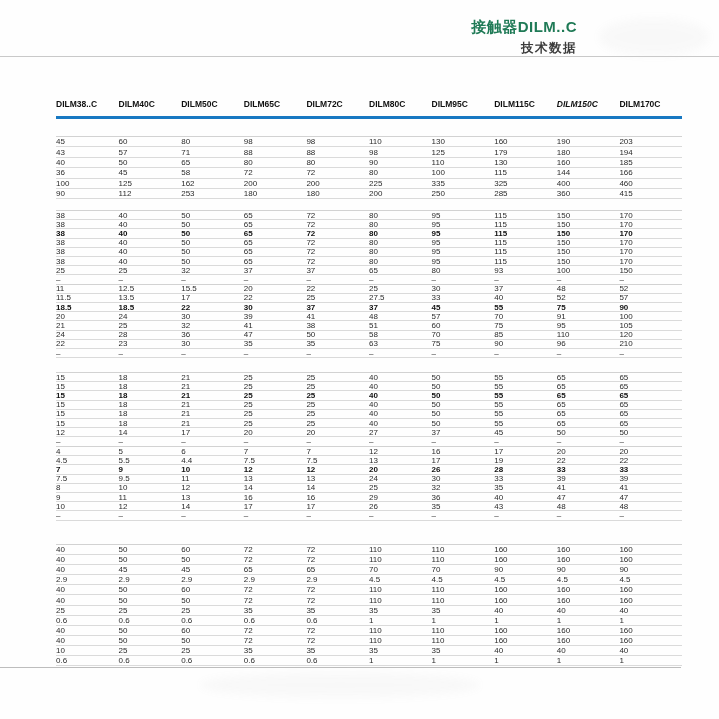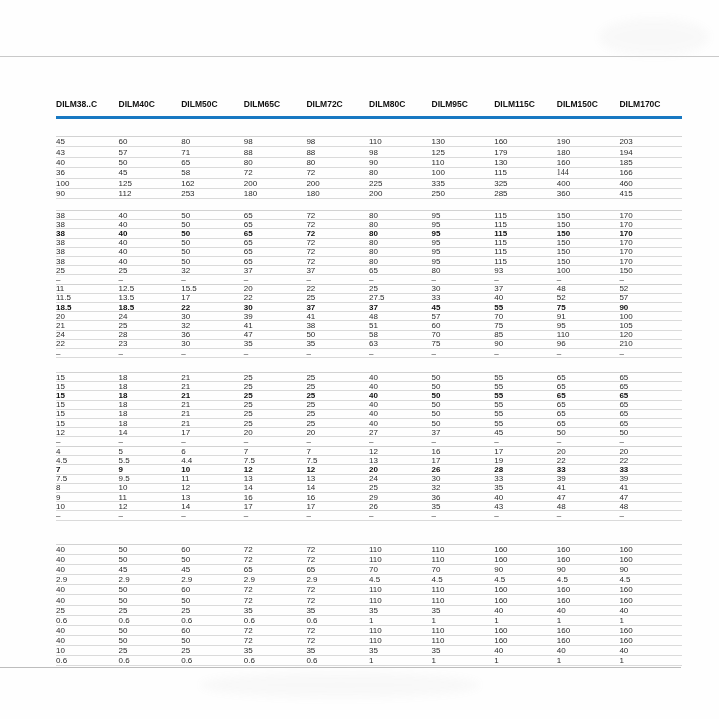--- a/index.html
+++ b/index.html
@@ -34,34 +34,38 @@
   .row .td{position:absolute;top:0;height:100%;font-size:8px;color:#2b2b2b;white-space:nowrap;display:flex;align-items:center;}
   .row.bold .td{font-weight:700;color:#111;}
 </style>
 </head>
 <body style="--green: #1f7a56; --blue: #1778c2;">
 
 <div class="page">
 
   <div class="smudge tr"></div>
 
+  <div class="title-block">
+    <div class="title">接触器DILM..C</div>
+    <div class="subtitle">技术数据</div>
+  </div>
 
   <div class="hairline top"></div>
 
   <div class="table">
     <div class="thead" id="thead">
         <div class="th" style="left: 0px;">DILM38..C</div>
         <div class="th" style="left: 62.6px;">DILM40C</div>
         <div class="th" style="left: 125.2px;">DILM50C</div>
         <div class="th" style="left: 187.8px;">DILM65C</div>
         <div class="th" style="left: 250.4px;">DILM72C</div>
         <div class="th" style="left: 313px;">DILM80C</div>
         <div class="th" style="left: 375.6px;">DILM95C</div>
         <div class="th" style="left: 438.2px;">DILM115C</div>
-        <div class="th" style="left: 500.8px;">DILM150C</div>
+        <div class="th" style="left: 500.8px; font-style: italic;">DILM150C</div>
         <div class="th" style="left: 563.4px;">DILM170C</div>
       </div>
     <div class="blue-rule"></div>
     <div id="blocks">
         <div class="block" style="top: 136px;">
           <div class="row" style="height: 10.4px;">
             <div class="td" style="left: 0px;">45</div>
             <div class="td" style="left: 62.6px;">60</div>
             <div class="td" style="left: 125.2px;">80</div>
             <div class="td" style="left: 187.8px;">98</div>
@@ -98,21 +102,21 @@
           </div>
           <div class="row" style="height: 10.4px;">
             <div class="td" style="left: 0px;">36</div>
             <div class="td" style="left: 62.6px;">45</div>
             <div class="td" style="left: 125.2px;">58</div>
             <div class="td" style="left: 187.8px;">72</div>
             <div class="td" style="left: 250.4px;">72</div>
             <div class="td" style="left: 313px;">80</div>
             <div class="td" style="left: 375.6px;">100</div>
             <div class="td" style="left: 438.2px;">115</div>
-            <div class="td" style="left: 500.8px; font-family: Liberation Serif, serif;">144</div>
+            <div class="td" style="left: 500.8px;">144</div>
             <div class="td" style="left: 563.4px;">166</div>
           </div>
           <div class="row" style="height: 10.4px;">
             <div class="td" style="left: 0px;">100</div>
             <div class="td" style="left: 62.6px;">125</div>
             <div class="td" style="left: 125.2px;">162</div>
             <div class="td" style="left: 187.8px;">200</div>
             <div class="td" style="left: 250.4px;">200</div>
             <div class="td" style="left: 313px;">225</div>
             <div class="td" style="left: 375.6px;">335</div>

